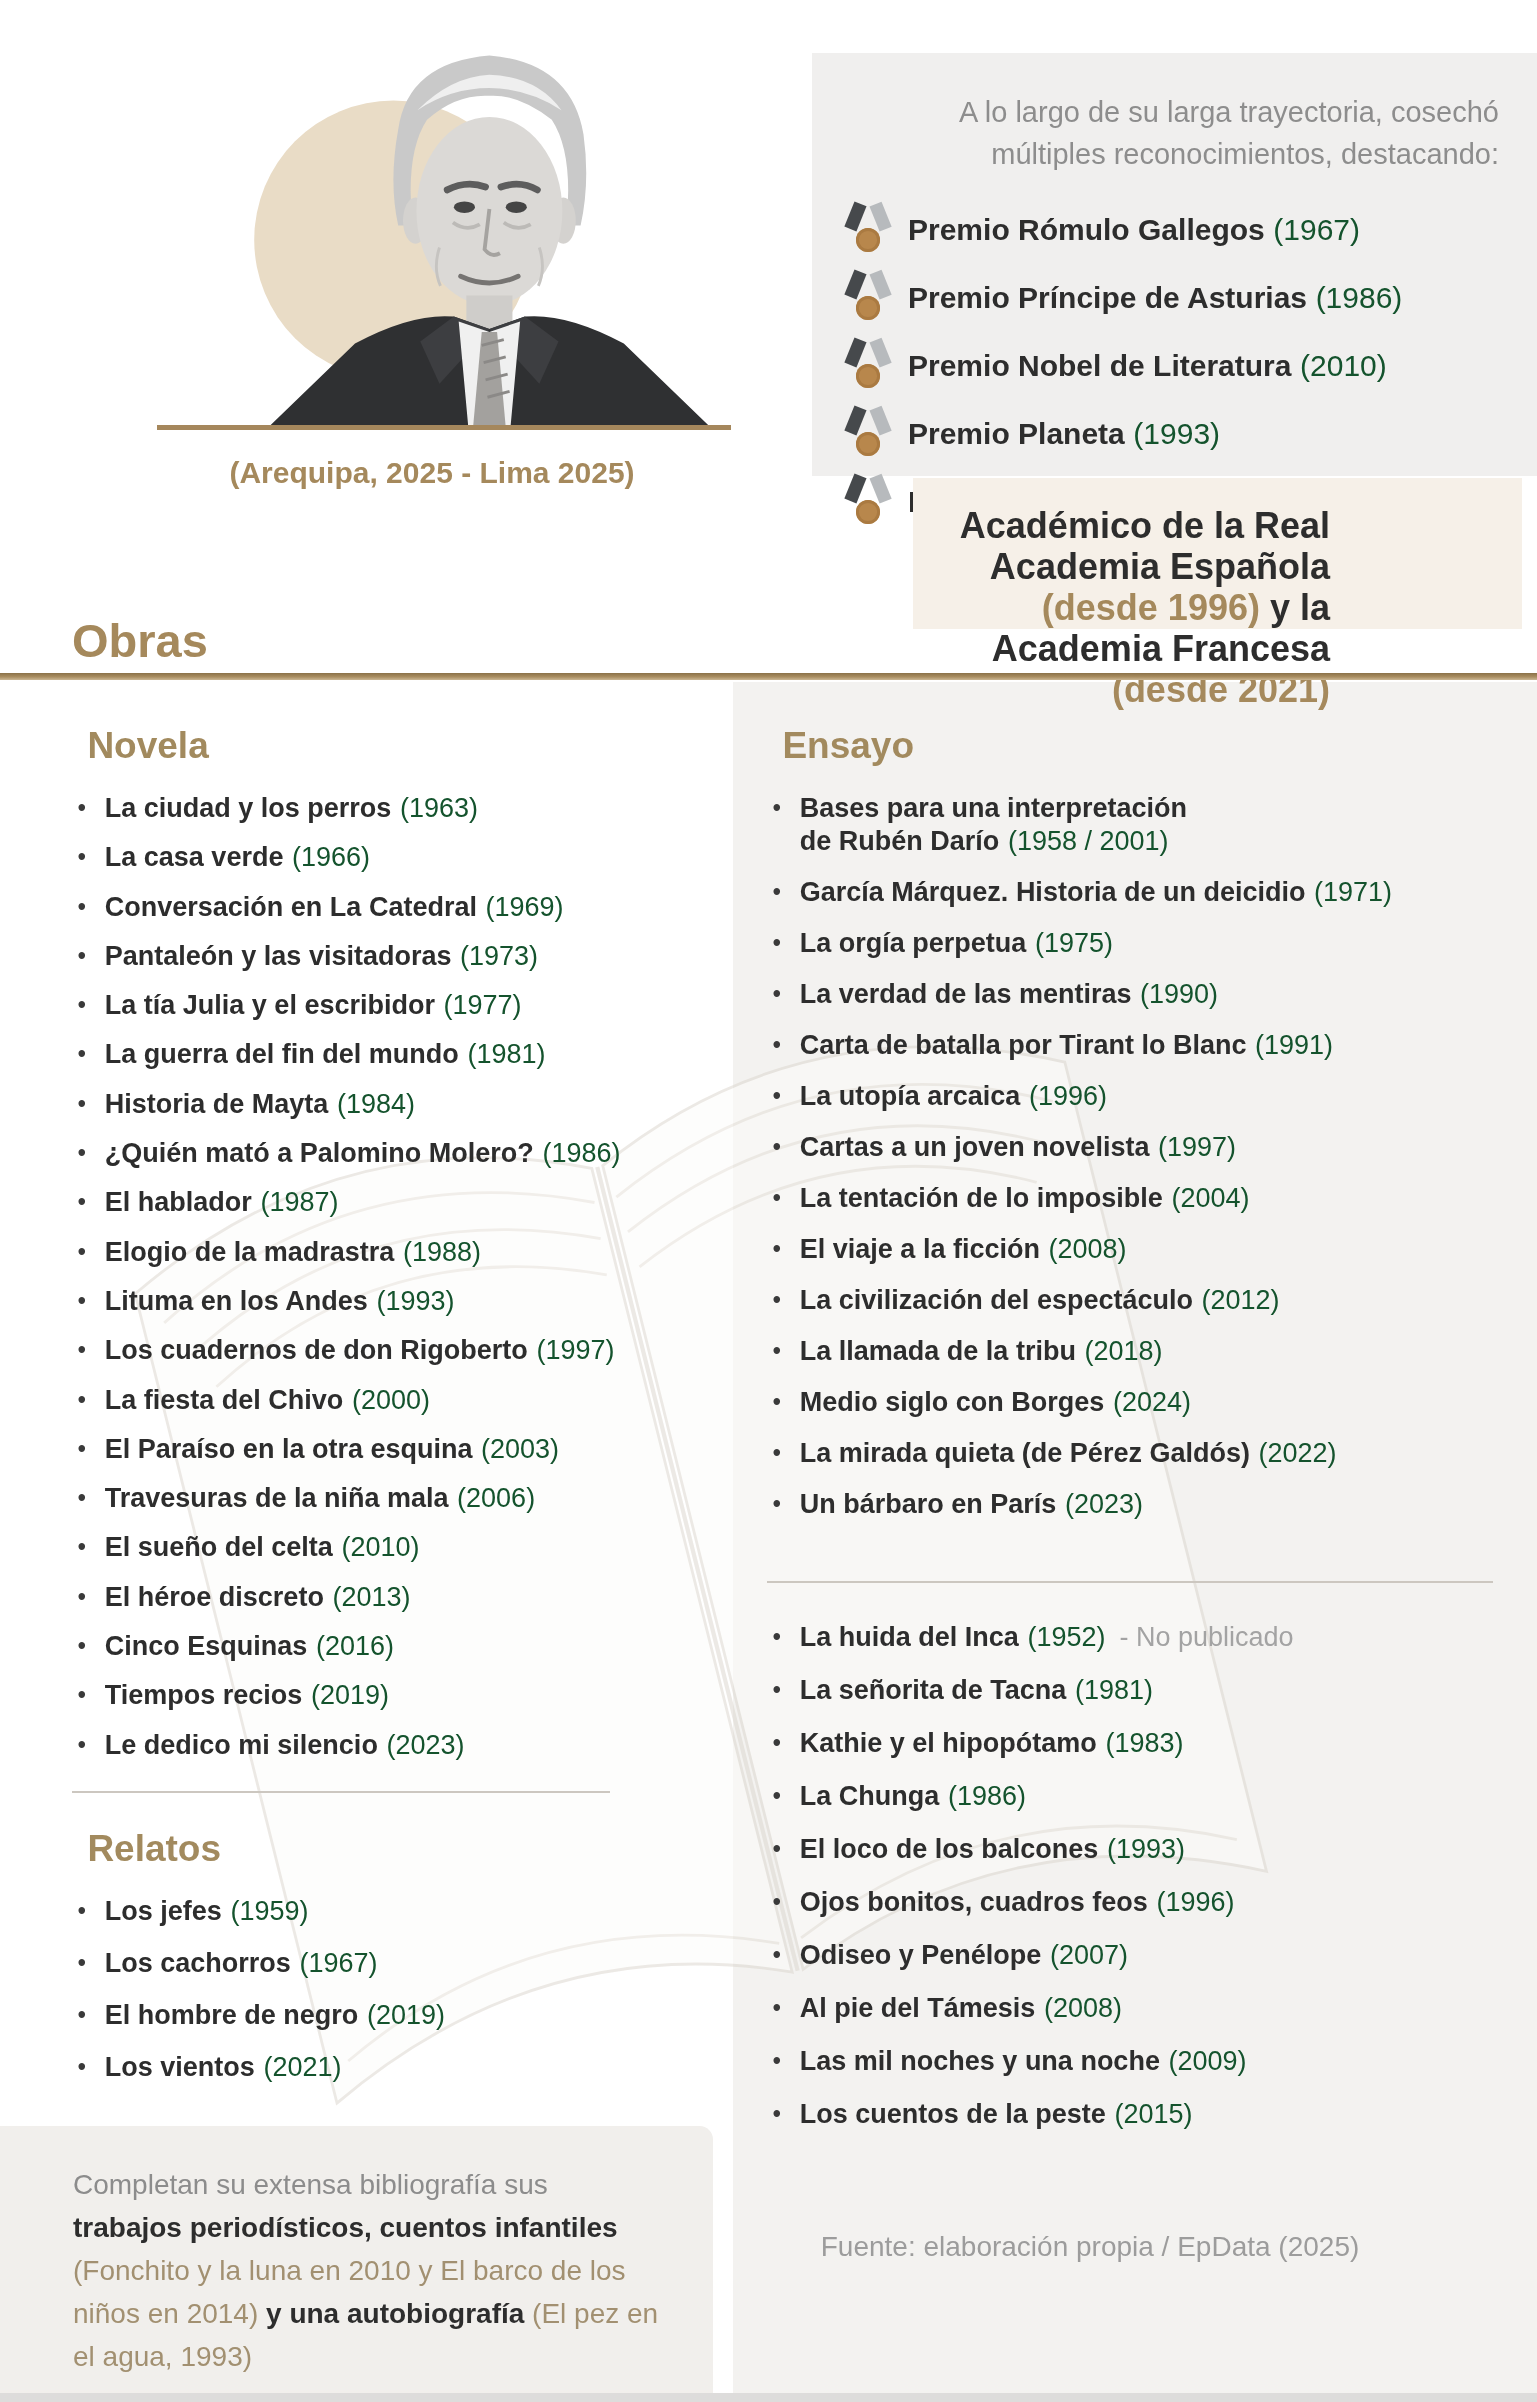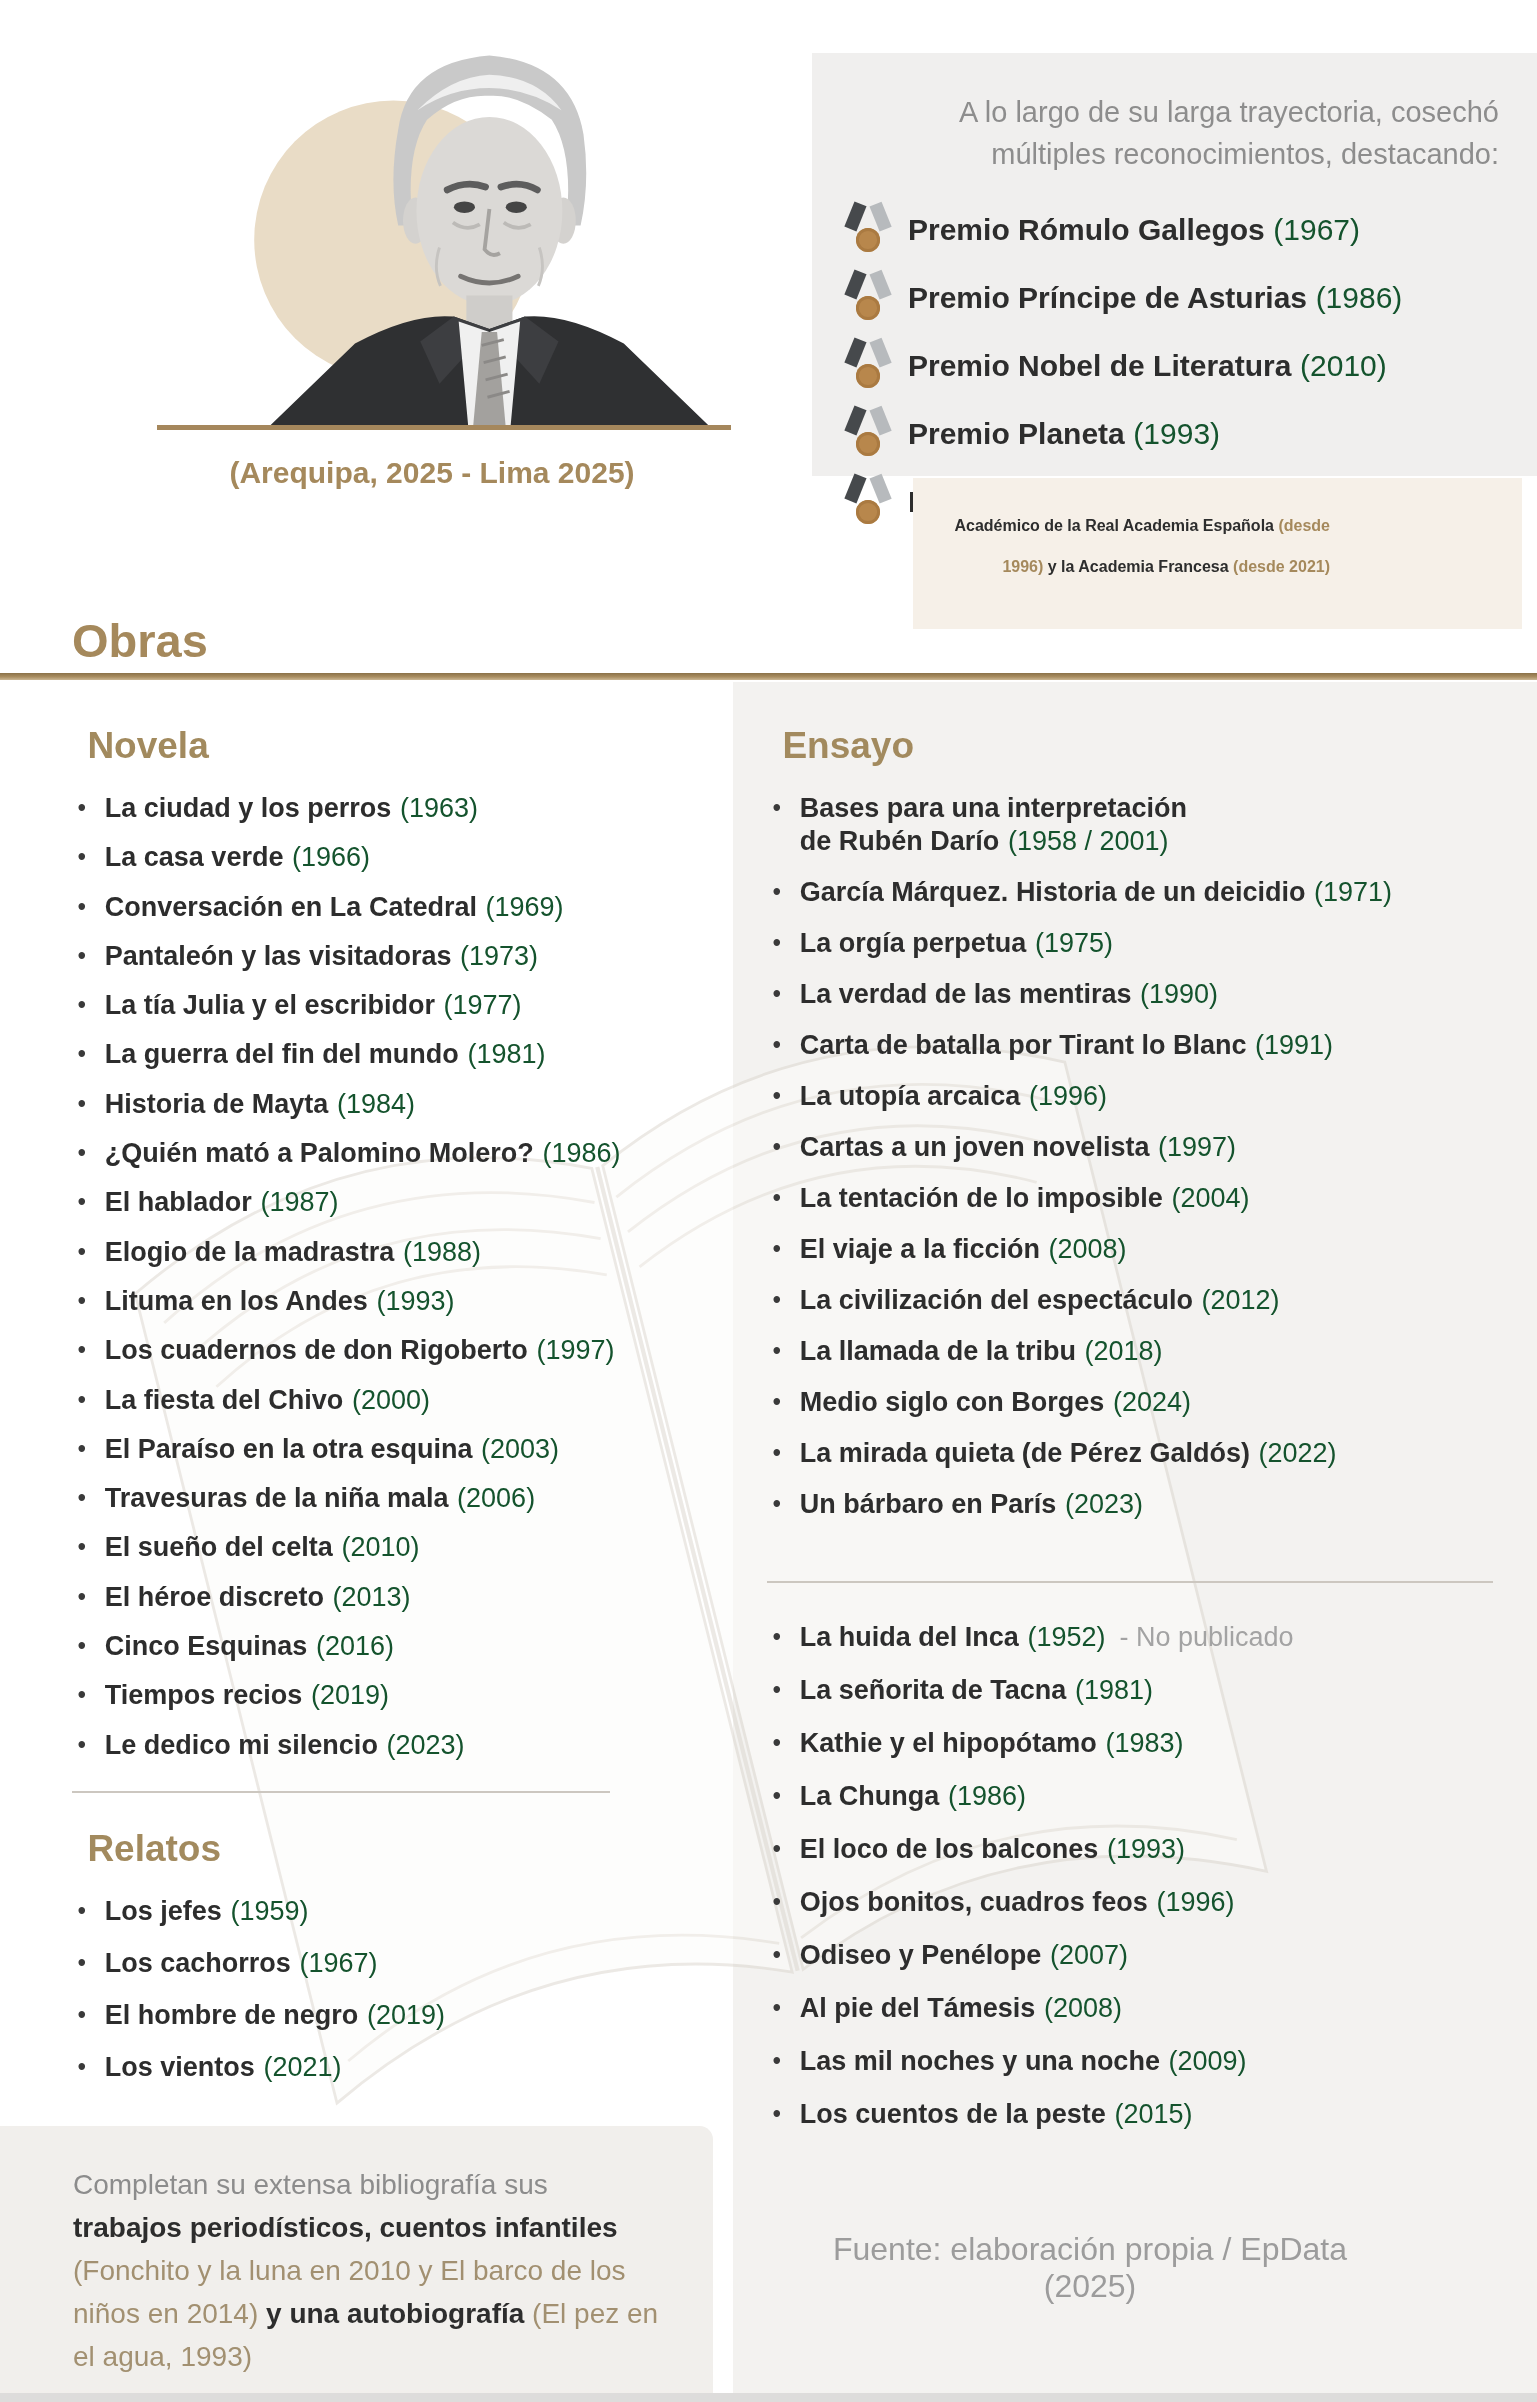--- a/index.html
+++ b/index.html
@@ -6,21 +6,21 @@
   #canvas{
     position:relative;width:1537px;height:2403px;background:#ffffff;overflow:hidden;
     font-family:"Liberation Sans","DejaVu Sans",sans-serif;color:#2d2d2d;
   }
   
   .rightcol-bg{position:absolute;left:733px;top:682px;width:804px;height:1721px;background:#f3f2f0;}
   #awards-box{position:absolute;left:812px;top:53px;width:725px;height:423px;background:#f0efee;
     box-sizing:border-box;padding:38px 38px 0 37px;text-align:right;}
   #academico-box{position:absolute;left:913px;top:478px;width:609px;height:151px;background:#f6f0e8;
     box-sizing:border-box;padding:27px 192px 0 19px;text-align:right;
-    font-size:16px;line-height:41px;}
+    font-size:36px;line-height:41px;}
   #note-box{position:absolute;left:0;top:2126px;width:713px;height:304px;background:#f1efec;
     border-radius:0 13.4px 13.4px 0;box-sizing:border-box;padding:37px 54px 0 73px;
     font-size:28px;line-height:43px;}
   #bottom-strip{position:absolute;left:0;top:2393px;width:1537px;height:9.6px;background:#dddcdb;}
   
   #book-watermark{position:absolute;left:125px;top:913px;width:1134px;height:1268px;
     transform:rotate(-14deg);opacity:.55;pointer-events:none;}
   
   #portrait{position:absolute;left:67px;top:19px;width:672px;height:408px;}
   #photo-line{position:absolute;left:157px;top:425px;width:574px;height:4.8px;background:#a5875c;}
@@ -61,21 +61,21 @@
   .divider{height:1.9px;background:#ccc7c0;border:none;}
   #left-col .divider{width:538px;margin:29px 0 35px 0;}
   #right-col .divider{width:726px;margin:60px 0 38px 0;}
   
   .seg.gray{color:#8c8c8c;font-weight:400;}
   .seg.boldDark{color:#2d2d2d;font-weight:700;}
   .seg.tan{color:#a29071;font-weight:400;}
   .seg.tanBold{color:#a5895c;font-weight:700;}
   
   #source-credit{position:absolute;left:802px;top:2231px;width:576px;text-align:center;
-    font-size:32px;color:#9c9c9c;}
+    font-size:28px;color:#9c9c9c;}
 </style>
 </head>
 <body>
 
 <div id="canvas">
 
   <div class="rightcol-bg"></div>
 
   <svg id="book-watermark" viewBox="0 0 800 900">
     <g fill="#fdfcfa" stroke="#ddd8d0" stroke-width="2">

